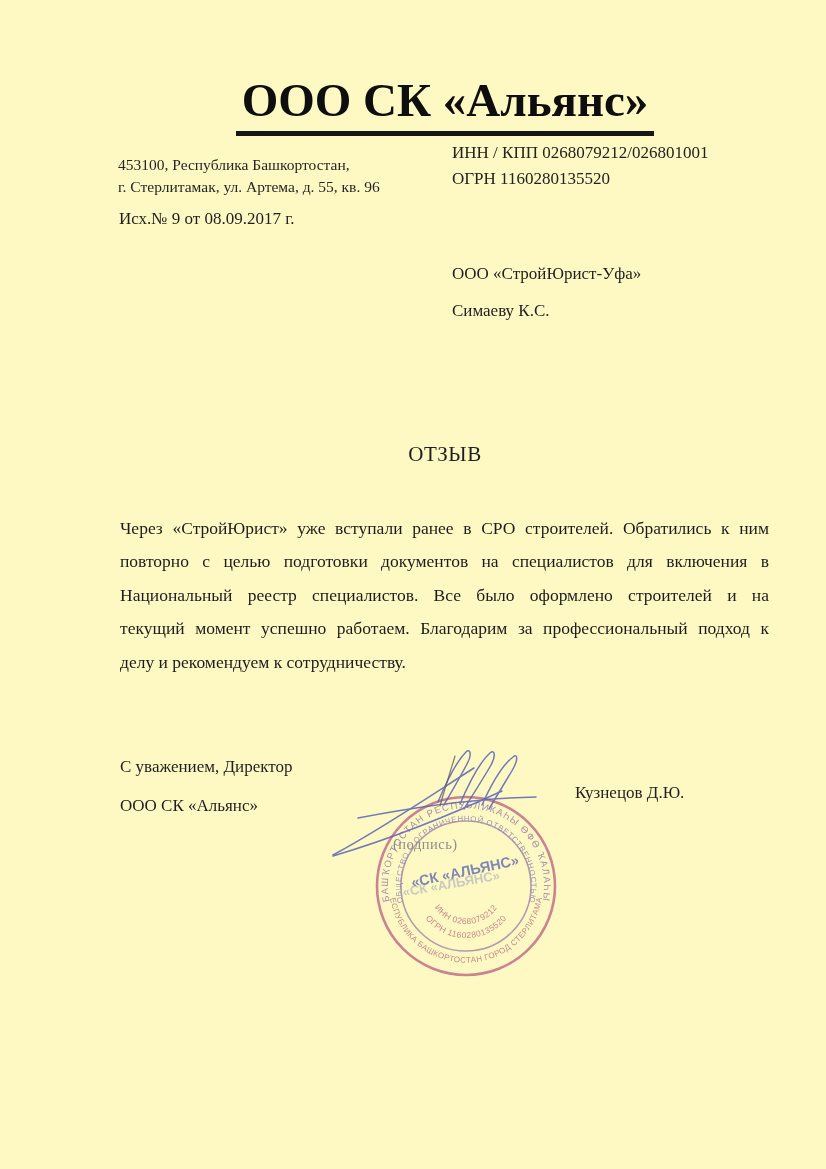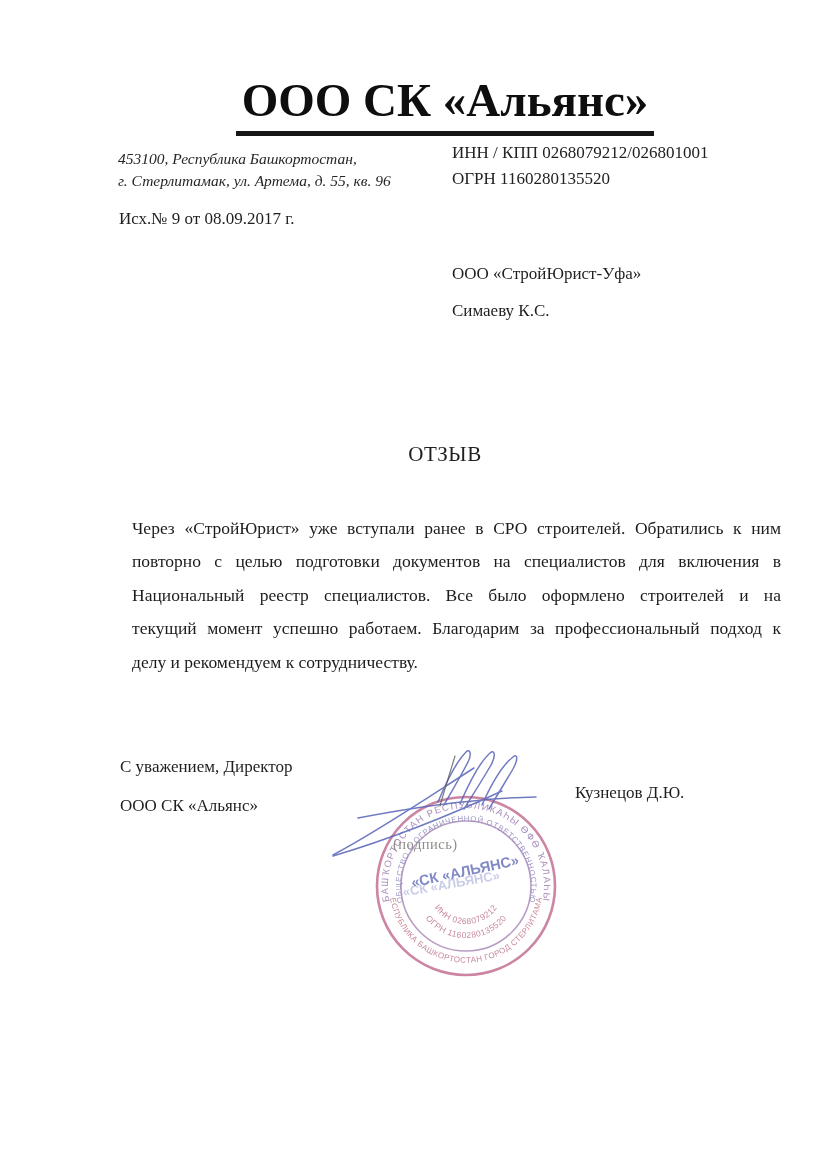--- a/index.html
+++ b/index.html
@@ -1,40 +1,40 @@
 <!DOCTYPE html>
 <html><head>
 <meta charset="utf-8">
 <style>
   html,body{margin:0;padding:0;background:#e8e8e8;}
   .page{
     position:relative;
     width:826px;height:1169px;
     margin:0 auto;
-    background:#ffffff;
+    background:#fef9c3;
     font-family:"Liberation Serif","DejaVu Serif",serif;
     color:#1f1f1f;
     overflow:hidden;
   }
   .abs{position:absolute;}
   .title-wrap{left:120px;top:74px;width:650px;text-align:center;}
   .company-title{
     display:inline-block;
     font-weight:bold;font-size:47px;line-height:1.12;
     color:#0e0e0e;
     border-bottom:5px solid #161616;
     padding:0 6px 4px 6px;
     white-space:nowrap;
   }
-  .address{left:118px;top:148px;font-size:15.5px;line-height:21.5px;color:#262626;font-style:italic;}
+  .address{left:118px;top:154px;font-size:15.5px;line-height:21.5px;color:#262626;}
   .requisites{left:452px;top:140px;font-size:17px;line-height:26px;color:#222;}
   .ref-line{left:119px;top:209px;font-size:17px;}
   .recipient{left:452px;top:256px;font-size:17px;line-height:36.5px;}
   .subject{left:120px;top:442px;width:650px;text-align:center;font-size:21px;letter-spacing:0.5px;}
-  .body-text{left:120px;top:512px;width:649px;font-size:17.5px;line-height:33.4px;color:#1c1c1c;margin-left:12px;}
+  .body-text{left:120px;top:512px;width:649px;font-size:17.5px;line-height:33.4px;color:#1c1c1c;}
   .body-text .line{text-align:justify;text-align-last:justify;}
   .body-text .line.last{text-align-last:left;}
   .closing{left:120px;top:747px;font-size:17px;line-height:39px;}
   .signer{left:575px;top:783px;font-size:17px;}
   .podpis{left:393px;top:836px;font-size:14.5px;color:#8e8e89;letter-spacing:0.5px;z-index:5;}
   .stamp-svg{left:372px;top:792px;width:188px;height:188px;z-index:3;}
   .sign-svg{left:290px;top:720px;width:270px;height:150px;z-index:6;}
   .stamp-text{font-family:"Liberation Sans","DejaVu Sans",sans-serif;}
 </style>
 </head>

